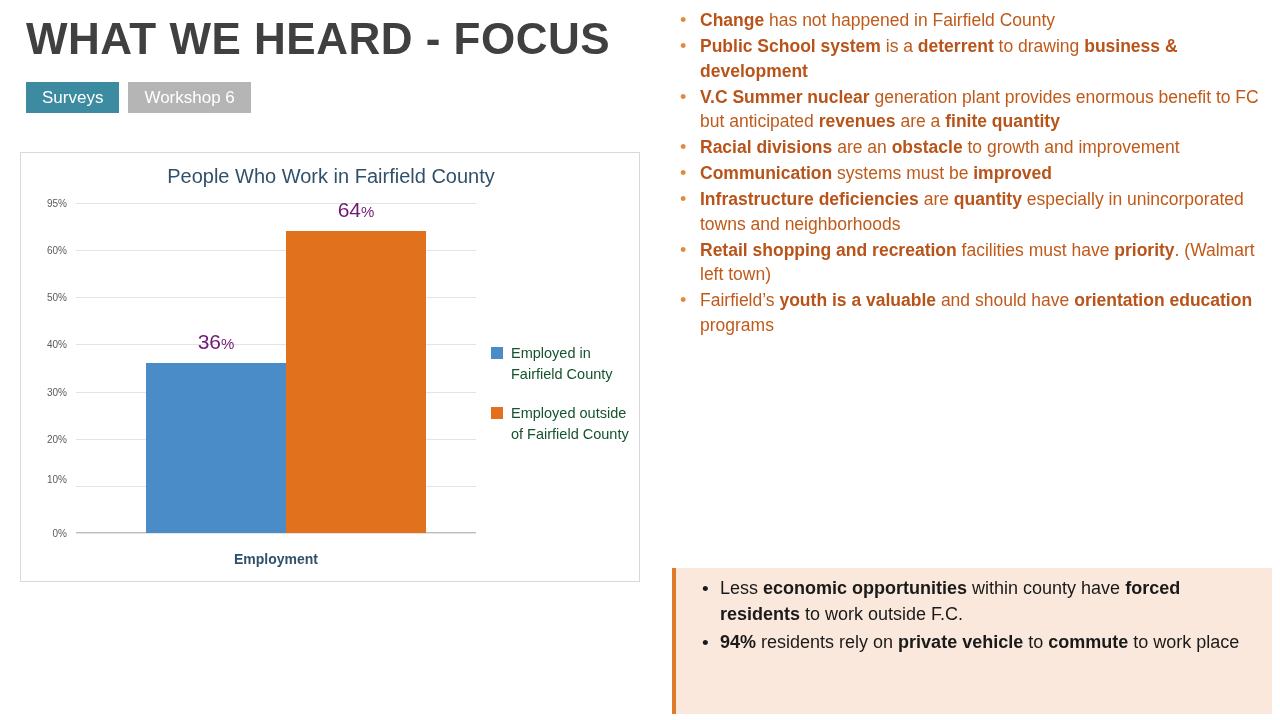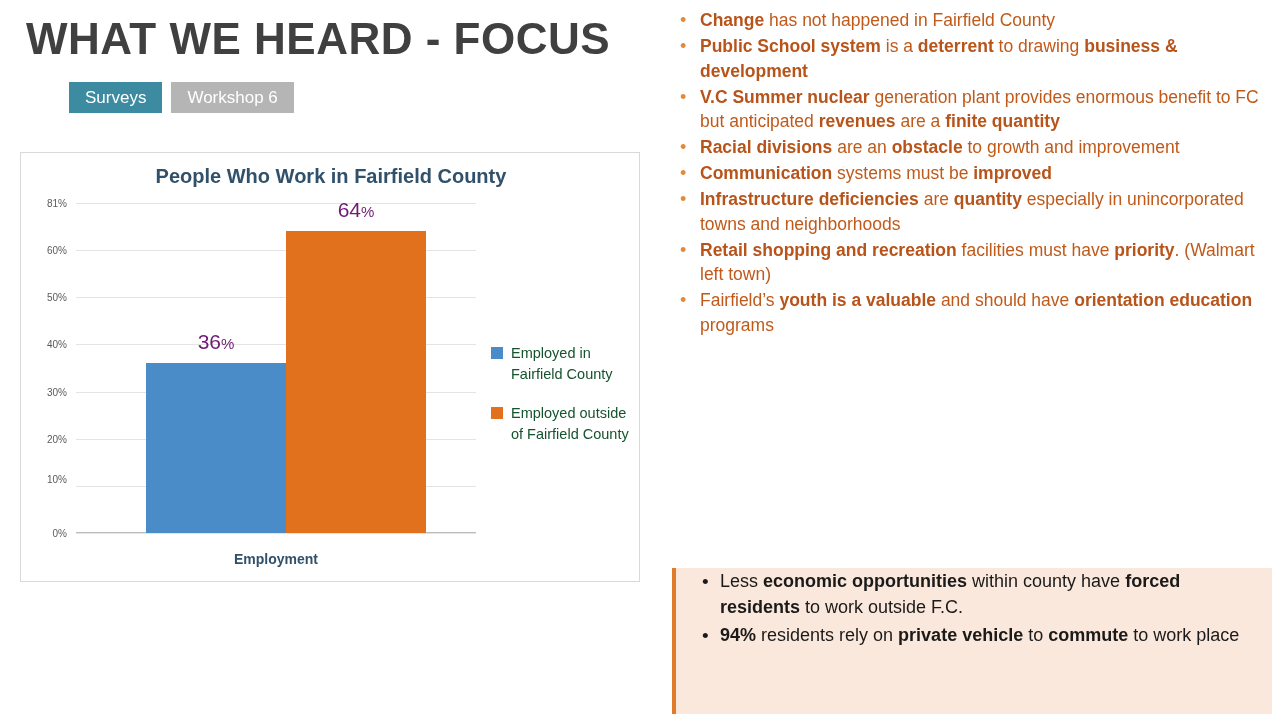--- a/index.html
+++ b/index.html
@@ -14,38 +14,38 @@
   
   .left { position: absolute; left: 0; top: 0; width: 660px; height: 720px; }
 
   .title {
     position: absolute; left: 26px; top: 14px;
     font-size: 44px; font-weight: bold; color: #404040;
     letter-spacing: 0.5px;
     white-space: nowrap;
   }
 
-  .pills { position: absolute; left: 26px; top: 82px; display: flex; gap: 9px; margin-left: 43px; }
+  .pills { position: absolute; left: 26px; top: 82px; display: flex; gap: 9px; }
   .pill {
     height: 31px; display: flex; align-items: center; justify-content: center;
     color: #ffffff; font-size: 17px; padding: 0 16px;
   }
   .pill.active { background: #3c8ba0; }
   .pill.inactive { background: #b5b5b5; }
 
   
   .chart-box {
     position: absolute; left: 20px; top: 152px;
     width: 620px; height: 430px;
     background: #ffffff; border: 1px solid #d9d9d9;
   }
   .chart-title {
     position: absolute; left: 0; top: 12px; width: 620px;
     text-align: center;
-    font-size: 20px; font-weight: bold; color: #31516b;
+    font-size: 20px; font-weight: normal; color: #31516b;
   }
   .plot {
     position: absolute; left: 55px; top: 50px;
     width: 400px; height: 330px;
   }
   .yaxis {
     position: absolute; left: 0; top: 50px; width: 52px; height: 330px;
   }
   .ytick {
     position: absolute; right: 6px;
@@ -93,21 +93,21 @@
     position: absolute; left: 8px; top: 0;
     color: #e08a3c; font-size: 18px;
   }
   ul.bullets b { font-weight: bold; color: #b8541a; }
 
   .callout {
     position: absolute; left: 672px; top: 568px;
     width: 600px; height: 146px;
     background: #fbe8dc;
     border-left: 4px solid #e07b2c;
-    padding: 1px 14px 10px 18px;
+    padding: 8px 14px 10px 18px;
   }
   ul.callout-list { list-style: none; }
   ul.callout-list li {
     position: relative;
     padding-left: 26px;
     margin-bottom: 2px;
     font-size: 18px;
     line-height: 1.44;
     color: #1a1a1a;
   }
@@ -140,21 +140,21 @@
       <div class="chart-title">People Who Work in Fairfield County</div>
 
       <div class="yaxis" id="yaxis">
           <div class="ytick" style="top: 330px;">0%</div>
           <div class="ytick" style="top: 276px; text-align: right;">10%</div>
           <div class="ytick" style="top: 235.714px;">20%</div>
           <div class="ytick" style="top: 188.571px;">30%</div>
           <div class="ytick" style="top: 141.429px;">40%</div>
           <div class="ytick" style="top: 94.2857px;">50%</div>
           <div class="ytick" style="top: 47.1429px;">60%</div>
-          <div class="ytick" style="top: 0px;">81%</div>
+          <div class="ytick" style="top: 0px;">95%</div>
         </div>
       <div class="plot" id="plot">
         <div class="axis-base"></div>
       <div class="gridline" style="top: 330px;"></div>
           <div class="gridline" style="top: 282.857px;"></div>
           <div class="gridline" style="top: 235.714px;"></div>
           <div class="gridline" style="top: 188.571px;"></div>
           <div class="gridline" style="top: 141.429px;"></div>
           <div class="gridline" style="top: 94.2857px;"></div>
           <div class="gridline" style="top: 47.1429px;"></div>

